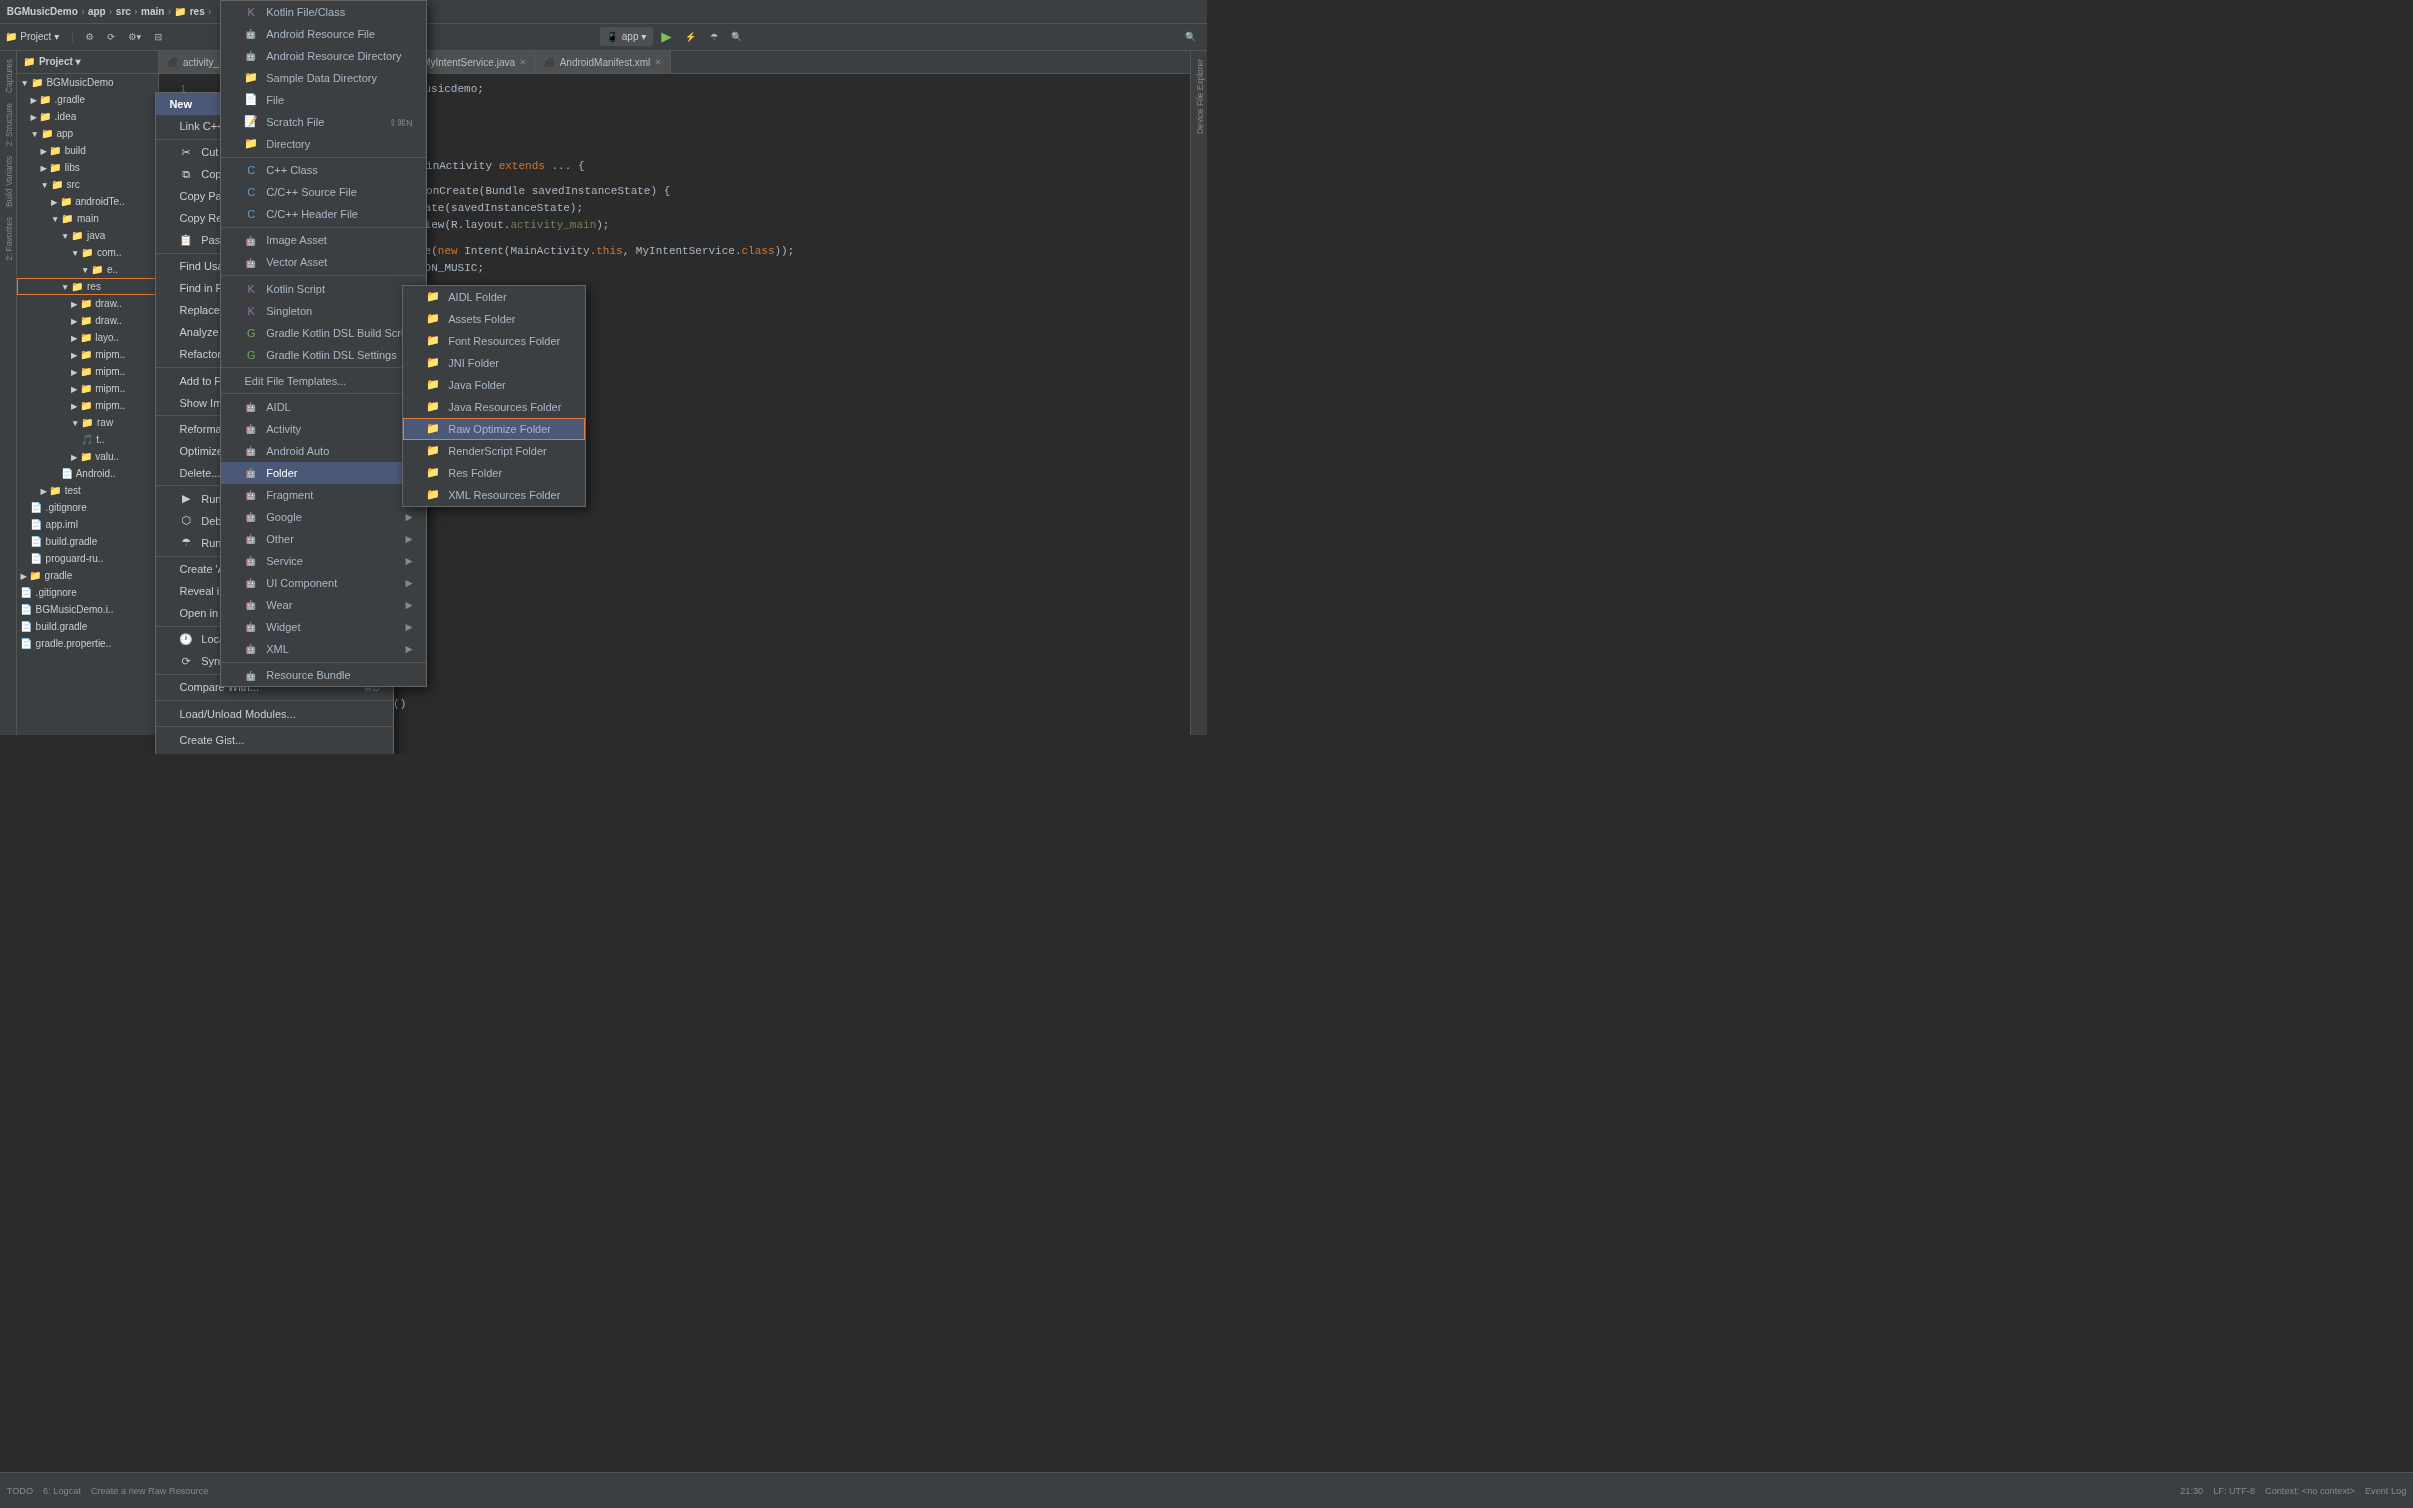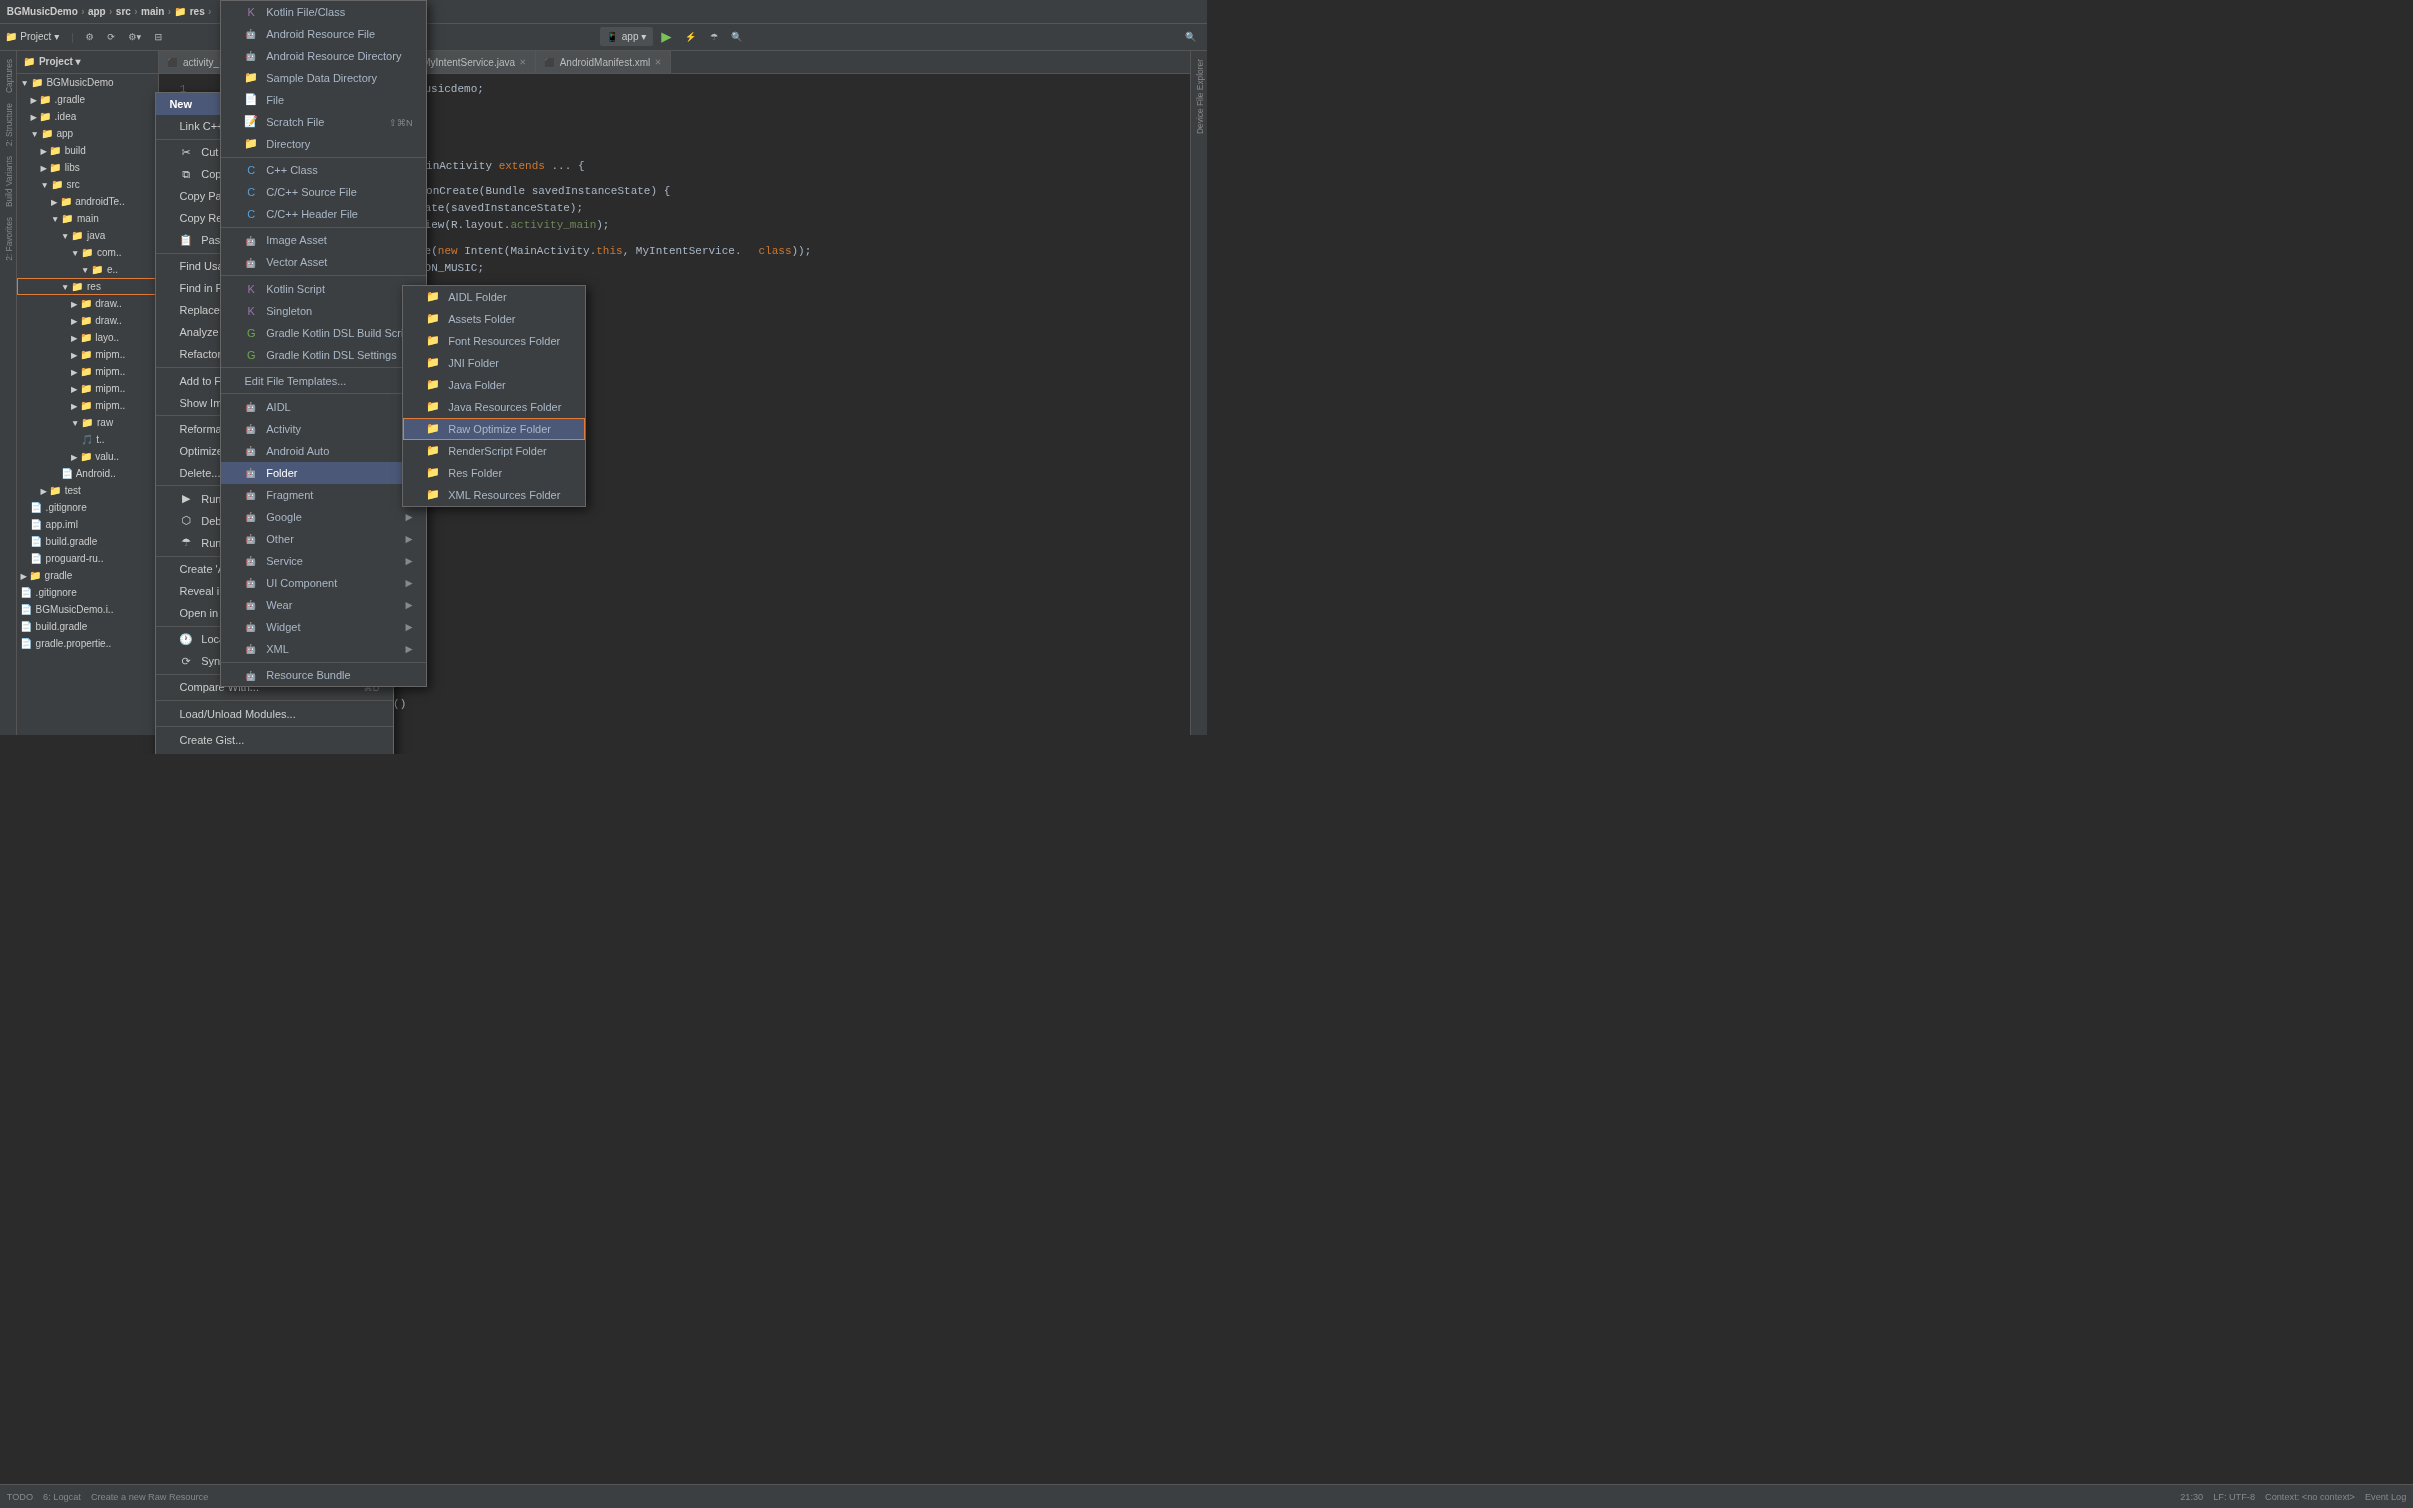--- a/index.html
+++ b/index.html
@@ -488,21 +488,21 @@
             <div class="code-line"><span class="kw">import</span> <span class="cls">...;</span></div>
           </div>
         </div>
       </div>
 
       <div style="position:absolute;top:84px;left:168px;font-family:'Courier New',monospace;font-size:11px;color:#a9b7c6;">
         <div style="line-height:17px;"><span style="color:#cc7832;">public class</span> <span style="color:#a9b7c6;">MainActivity</span> <span style="color:#cc7832;">extends</span> ... {</div>
         <div style="line-height:17px;margin-top:8.4px;"><span style="color:#cc7832;">protected void</span> <span style="color:#a9b7c6;">onCreate</span>(Bundle savedInstanceState) {</div>
         <div style="line-height:17px;padding-left:25px;"><span style="color:#cc7832;">super</span>.onCreate(savedInstanceState);</div>
         <div style="line-height:17px;padding-left:25px;">setContentView(R.layout.<span style="color:#6a8759;">activity_main</span>);</div>
-        <div style="line-height:17px;margin-top:8.4px;padding-left:25px;">startService(<span style="color:#cc7832;">new</span> Intent(MainActivity.<span style="color:#cc7832;">this</span>, MyIntentService.<span style="color:#cc7832;margin-left:17px;">class</span>));</div>
+        <div style="line-height:17px;margin-top:8.4px;padding-left:25px;">startService(<span style="color:#cc7832;">new</span> Intent(MainActivity.<span style="color:#cc7832;">this</span>, MyIntentService.<span style="color:#cc7832;">class</span>));</div>
         <div style="line-height:17px;padding-left:25px;"><span style="color:#6a8759;">// ...</span>.ACTION_MUSIC;</div>
       </div>
       <div style="position:absolute;top:235px;left:168px;background:#3a3a2a;padding:3.4px 6.7px;font-family:'Courier New',monospace;font-size:10px;color:#888;">
         可能是多余的
       </div>
       <div style="position:absolute;bottom:25px;left:168px;font-family:'Courier New',monospace;font-size:11px;color:#a9b7c6;">
         ▶ onCreate()
       </div>
     </div>
   </div>
@@ -917,21 +917,21 @@
     </div>
   </div>
   <div class="menu-item">
     <div class="item-left">
       <span class="menu-item-icon icon-yellow">📁</span>
       <span>XML Resources Folder</span>
     </div>
   </div>
 </div>
 
-<div class="status-bar" style="position:fixed;bottom:0;left:0;right:0;height:24px;gap:28px;">
+<div class="status-bar" style="position:fixed;bottom:0;left:0;right:0;height:36px;gap:28px;">
   <div class="status-left">
     <span>TODO</span>
     <span>6: Logcat</span>
     <span>Create a new Raw Resource</span>
   </div>
   <div class="status-right">
     <span>21:30</span>
     <span>LF: UTF-8</span>
     <span>Context: &lt;no context&gt;</span>
     <span>Event Log</span>

